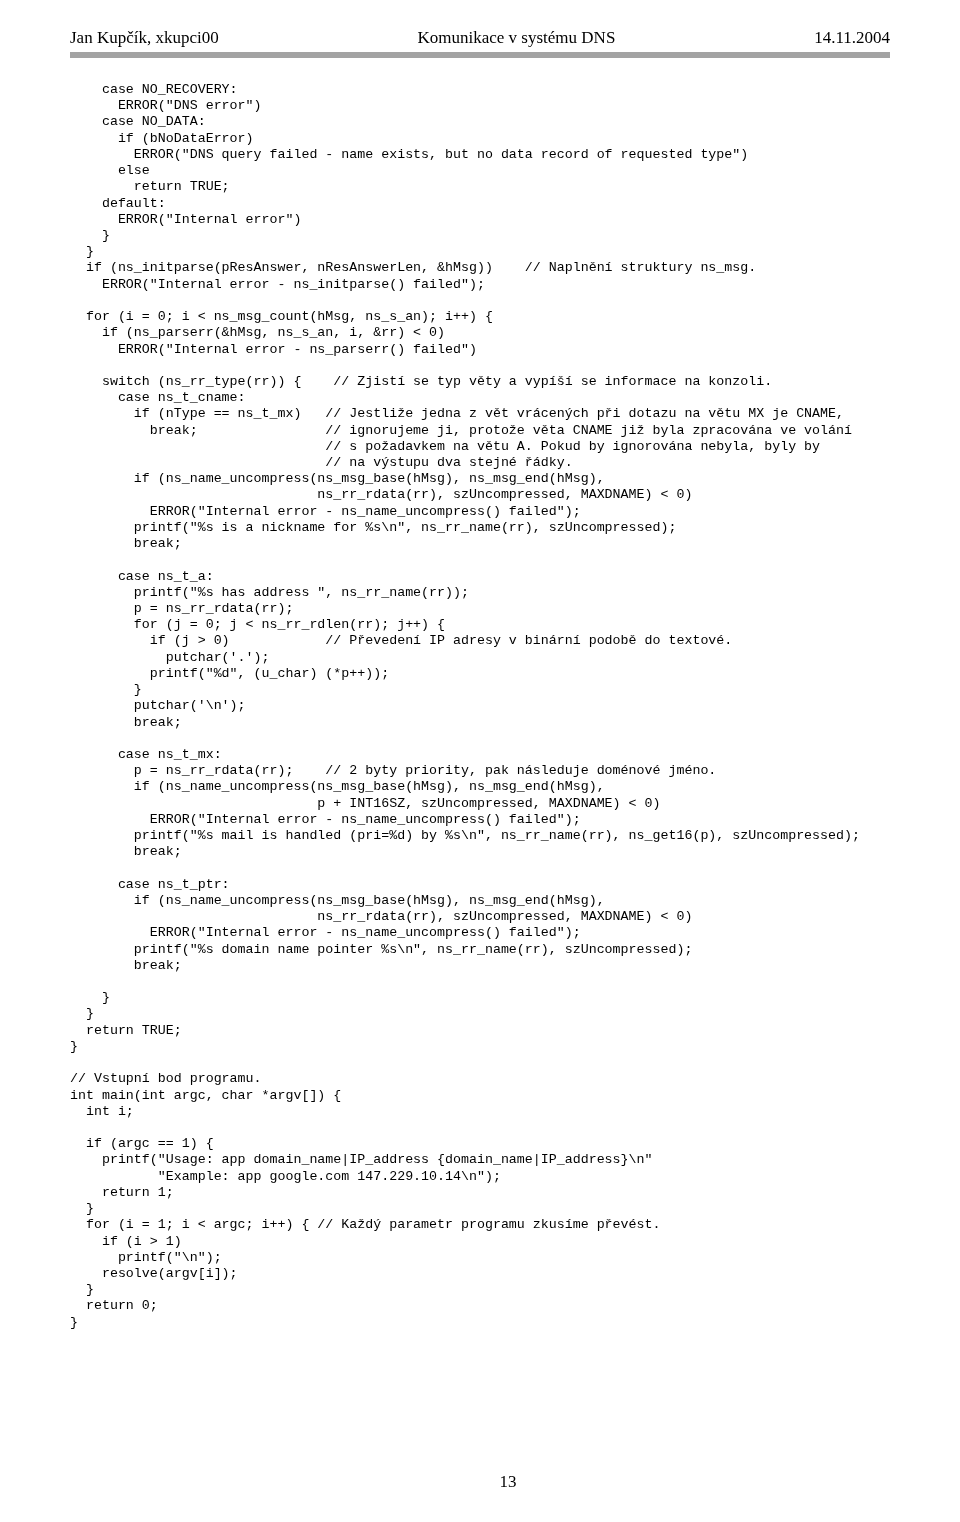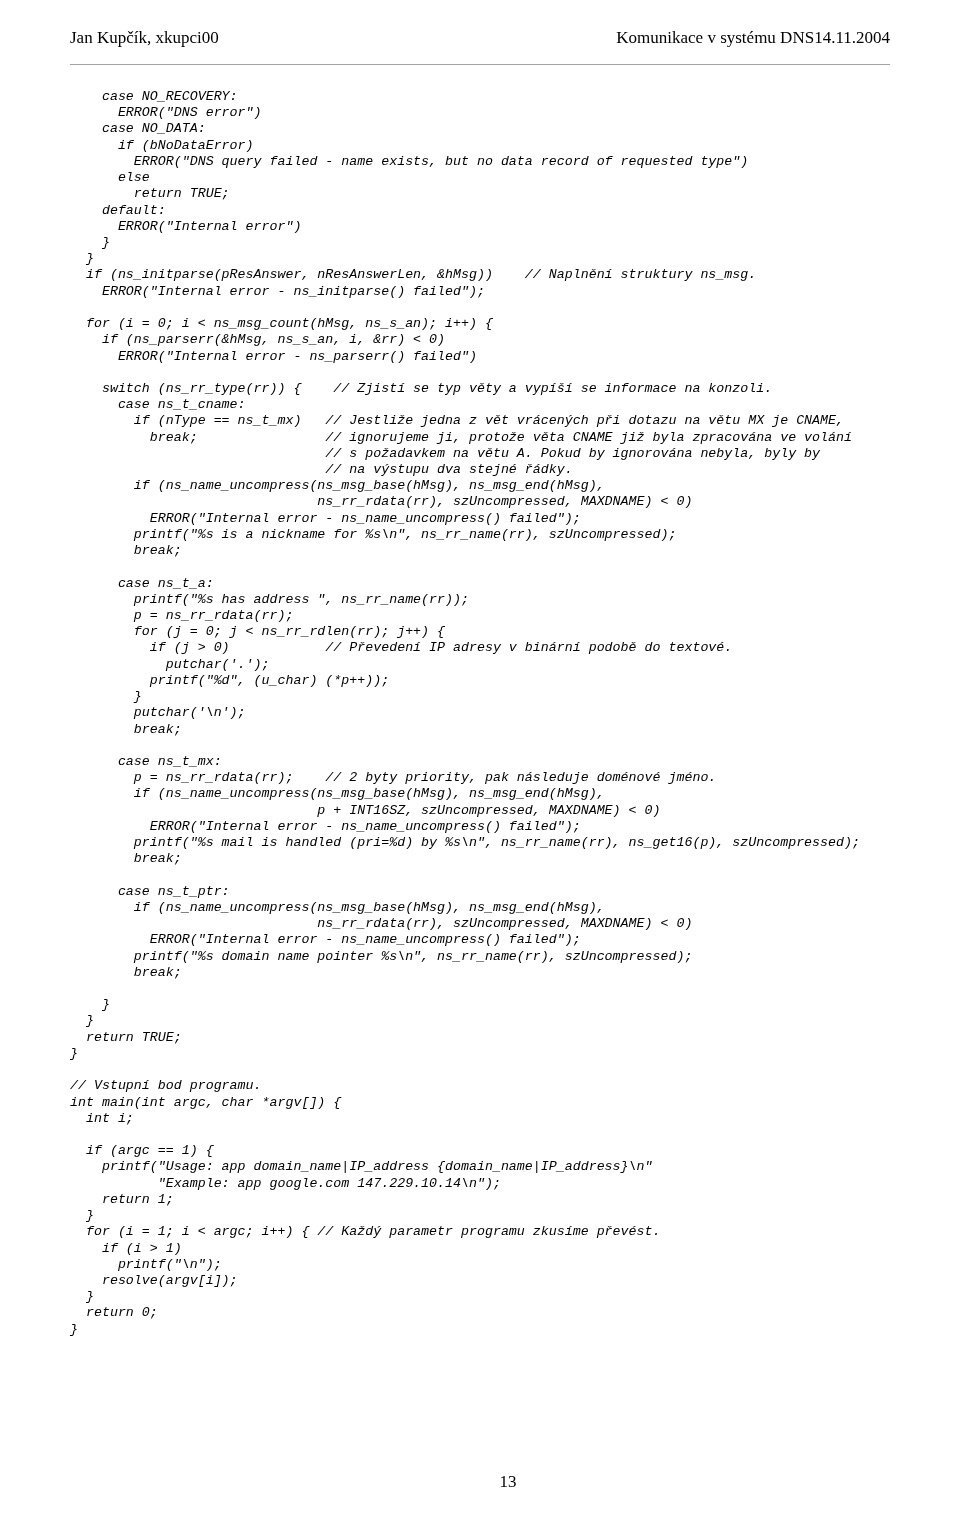--- a/index.html
+++ b/index.html
@@ -1,23 +1,23 @@
 <!DOCTYPE html>
 <html><head>
 <meta charset="utf-8">
 <style>
   @page { size: 960px 1522px; margin: 0; }
   html, body { margin: 0; padding: 0; width: 960px; min-height: 1522px; background: #fff; font-family: "Times New Roman", Times, serif; color: #000; }
   .page { width: 960px; min-height: 1522px; box-sizing: border-box; padding: 28px 70px 40px 70px; position: relative; }
-  .hdr-line { border-bottom: 1px solid #a3a3a3; padding-bottom: 14px; }
+  .hdr-line { border-bottom: 6px solid #a3a3a3; padding-bottom: 2px; }
   .hdr-row { display: flex; justify-content: space-between; font-size: 17px; margin-bottom: 2px; }
   .hdr-left { text-align: left; }
-  .hdr-mid { text-align: right; flex: 1; }
+  .hdr-mid { text-align: center; flex: 1; }
   .hdr-right { text-align: left; }
-  .code { font-family: "Courier New", Courier, monospace; font-size: 13.3px; line-height: 1.22; white-space: pre; margin-top: 24px; font-style: italic; }
+  .code { font-family: "Courier New", Courier, monospace; font-size: 13.3px; line-height: 1.22; white-space: pre; margin-top: 24px; }
   .footer { position: absolute; bottom: 30px; left: 0; width: 100%; text-align: center; font-size: 17px; margin-left: 28px; }
 </style>
 </head>
 <body>
 
 <div class="page">
 
   <div class="hdr-line">
     <div class="hdr-row">
       <div class="hdr-left">Jan Kupčík, xkupci00</div>

